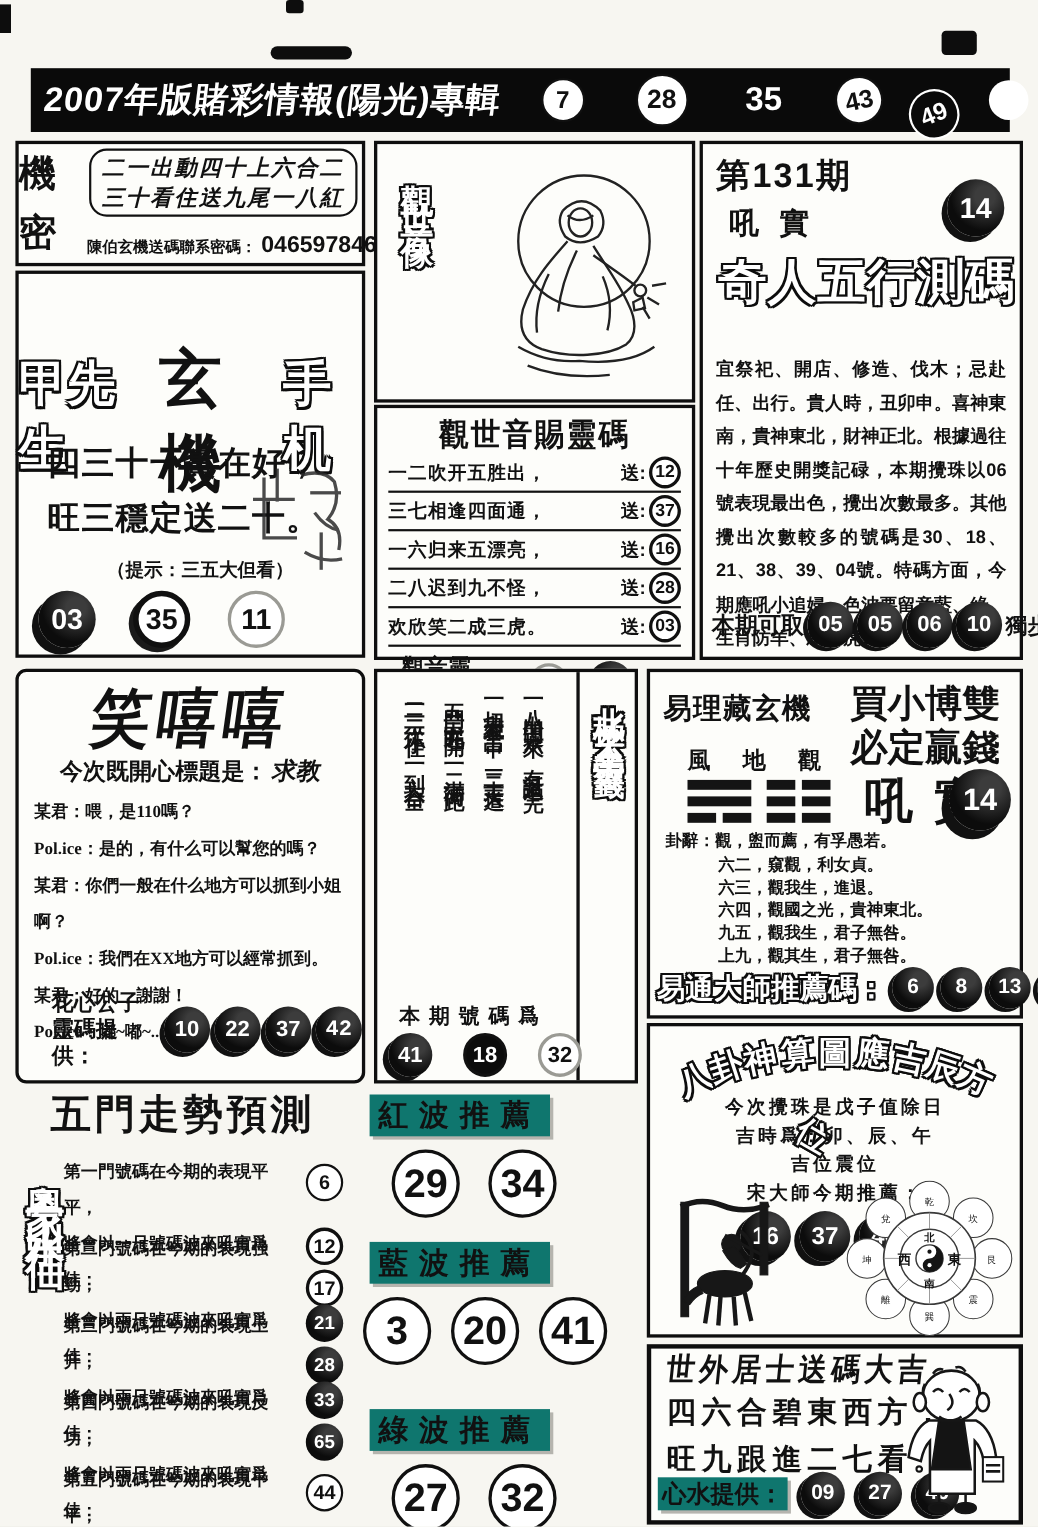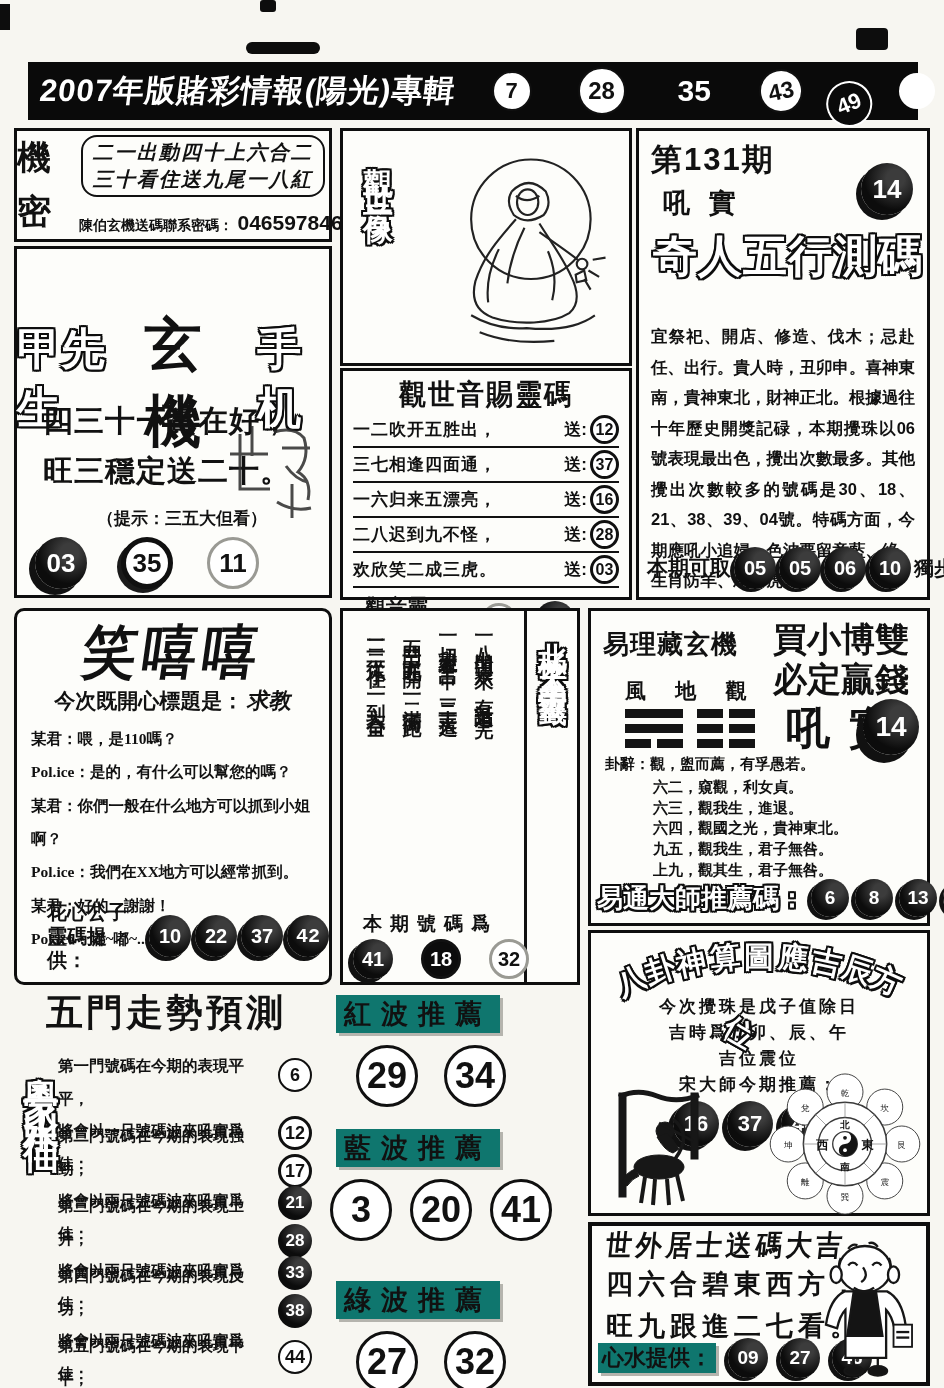--- a/index.html
+++ b/index.html
@@ -282,21 +282,21 @@
       <div>第三門號碼在今期的表現上升，</div>
         <div>將會以兩只號碼波來吼實爲佳：</div>
     </div>
     <span class="ball bb abs" style="left:278px;top:198px;width:34px;height:34px;font-size:17px;">21</span>
     <span class="ball bb abs" style="left:278px;top:236px;width:34px;height:34px;font-size:17px;">28</span>
     <div class="abs" style="left:58px;top:272px;width:214px;font-size:15.5px;font-weight:800;line-height:2.1;">
       <div>第四門號碼在今期的表現反功，</div>
         <div>將會以兩只號碼波來吼實爲佳：</div>
     </div>
     <span class="ball bb abs" style="left:278px;top:268px;width:34px;height:34px;font-size:17px;">33</span>
-    <span class="ball bb abs" style="left:278px;top:306px;width:34px;height:34px;font-size:17px;">38</span>
+    <span class="ball bb abs" style="left:278px;top:306px;width:34px;height:34px;font-size:17px;">65</span>
     <div class="abs" style="left:58px;top:342px;width:214px;font-size:15.5px;font-weight:800;line-height:2.1;">
       <div>第五門號碼在今期的表現平平，</div>
     </div>
     <span class="ball br abs" style="left:278px;top:352px;width:34px;height:34px;font-size:18px;border-width:2.5px;">44</span>
   </div>
 
   <div class="abs" style="left:336px;top:995px;width:246px;height:390px;">
     <div class="serif gray-tag" style="font-size:27px;font-weight:900;letter-spacing:10px;">紅波推薦</div>
     <div style="display:flex;gap:26px;margin:12px 0 0 20px;">
       <span class="ball br" style="width:62px;height:62px;font-size:36px;font-weight:900;border-width:3px;">29</span>

